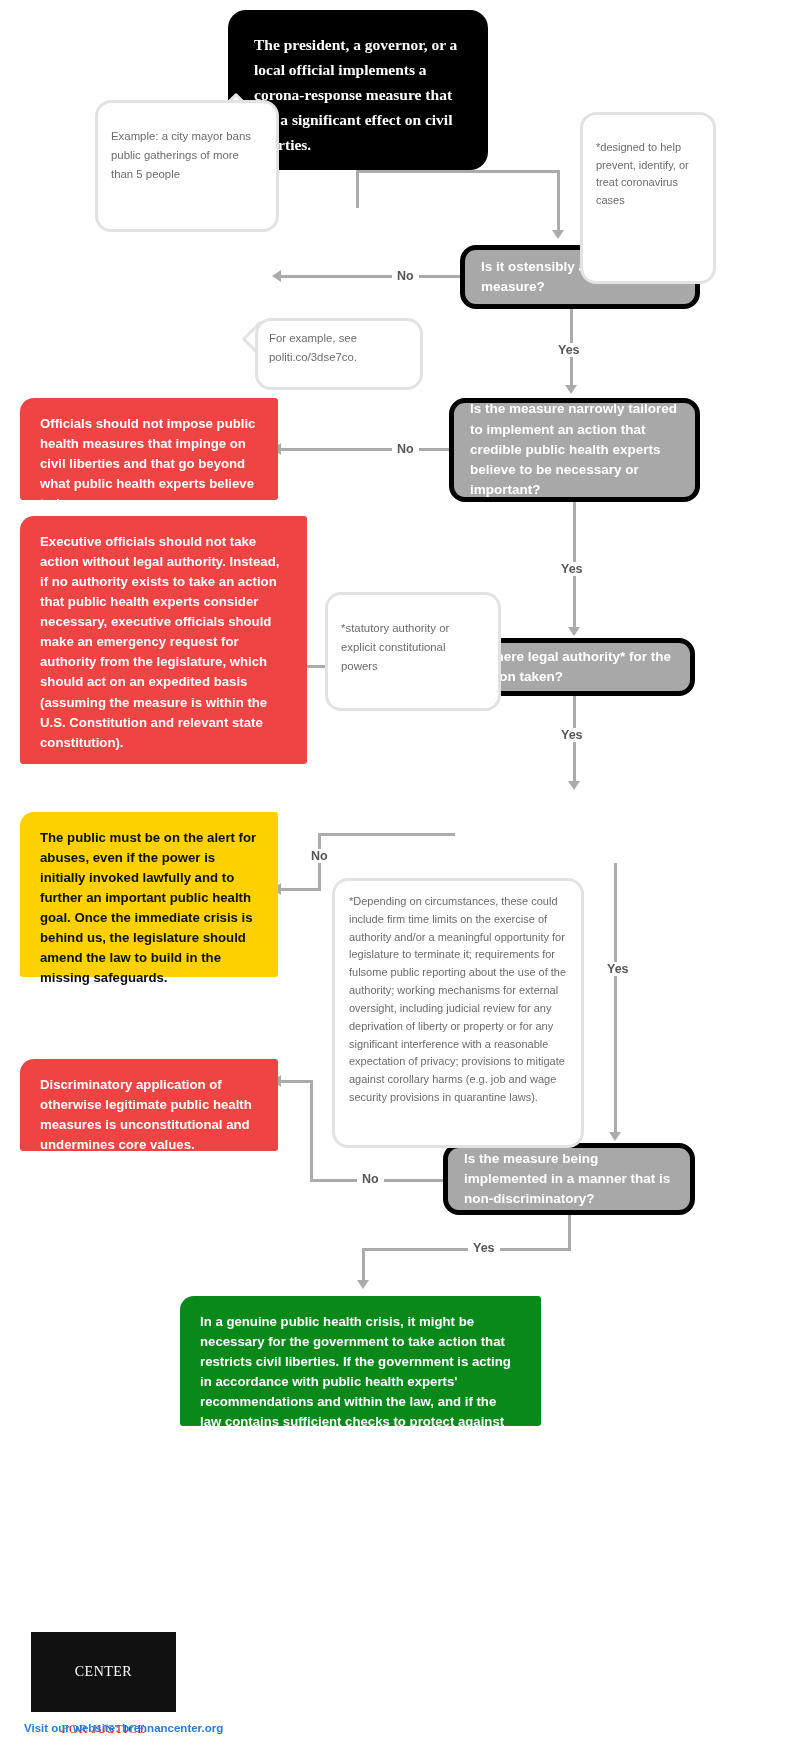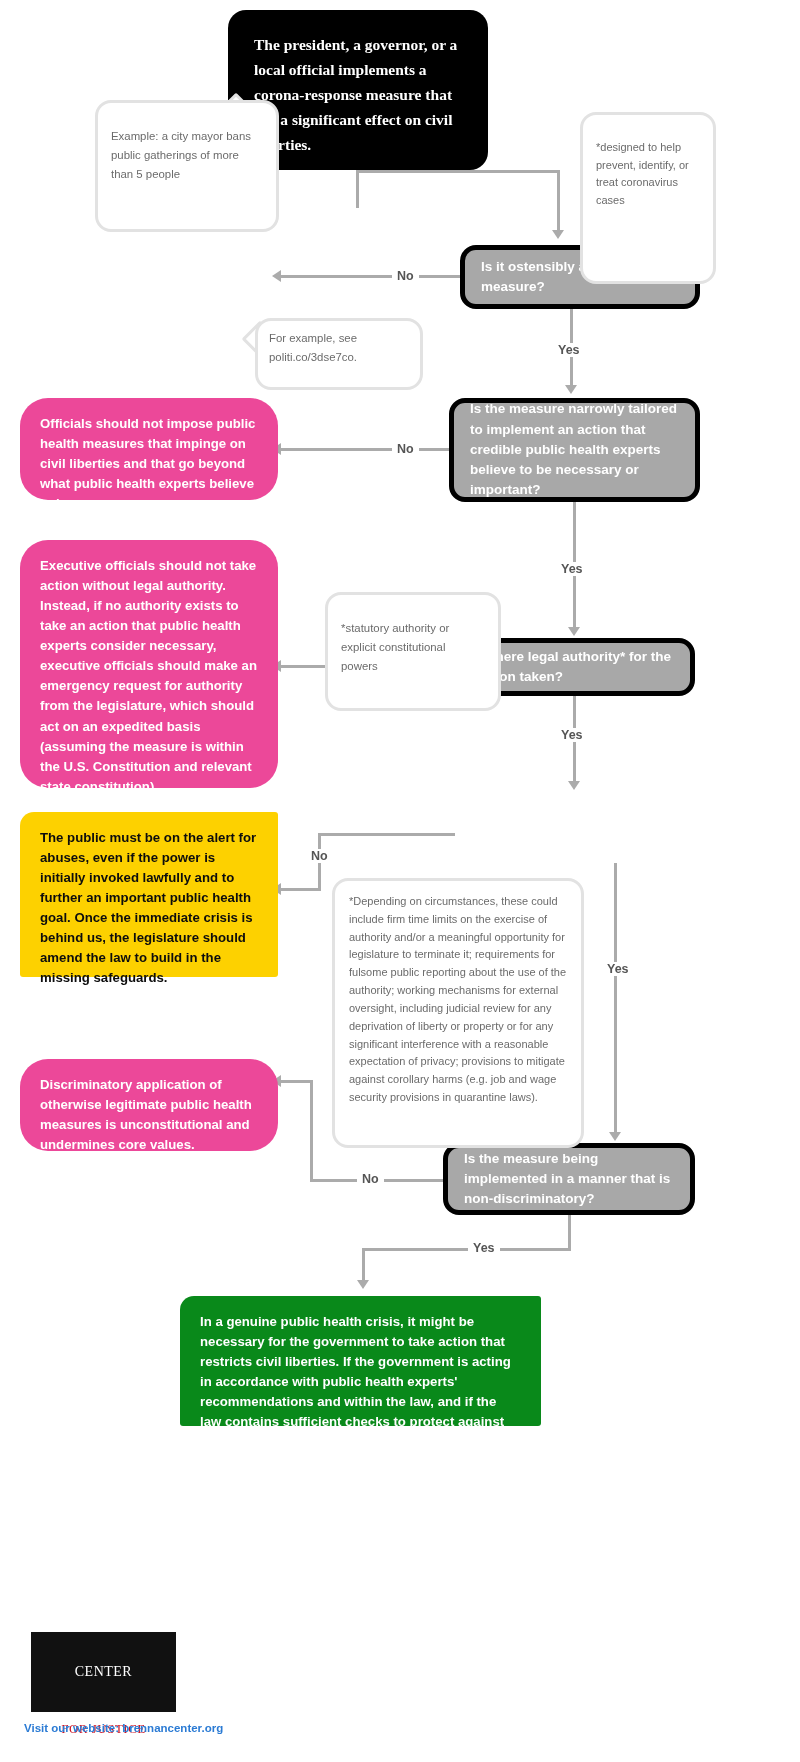--- a/index.html
+++ b/index.html
@@ -57,24 +57,23 @@
     line-height: 1.52;
     padding: 16px 20px;
     border-radius: 3px 3px 3px 3px;
   }
   .outcome.yellow {
     background: #fdd100;
     color: #0d0d0d;
     border-top-left-radius: 14px;
   }
   .outcome.red {
-    background: #ec4899;
+    background: #ef4444;
     color: #ffffff;
     border-top-left-radius: 14px;
-    border-radius: 28px;
   }
   .outcome.green {
     background: #09891a;
     color: #ffffff;
     border-top-left-radius: 14px;
   }
 
   
   .callout {
     background: #ffffff;
@@ -230,21 +229,21 @@
   </div>
 
   <div class="abs decision" style="left:455px; top:638px; width:240px; height:58px;">
     <span>Is there legal authority* for the action taken?</span>
   </div>
 
   <div class="line-h" style="left:280px; top:665px; width:175px;"></div>
   <div class="arrow-left" style="left:272px; top:660px;"></div>
   <div class="edge-label" style="left:392px; top:659px;">No</div>
 
-  <div class="abs outcome red" style="left:20px; top:540px; width:258px; height:248px;">
+  <div class="abs outcome red" style="left:20px; top:516px; width:287px; height:248px;">
     <span>Executive officials should not take action without legal authority. Instead, if no authority exists to take an action that public health experts consider necessary, executive officials should make an emergency request for authority from the legislature, which should act on an expedited basis (assuming the measure is within the U.S. Constitution and relevant state constitution).</span>
   </div>
 
   <div class="line-v" style="left:573px; top:696px; height:88px;"></div>
   <div class="arrow-down" style="left:568px; top:781px;"></div>
   <div class="edge-label" style="left:556px; top:728px;">Yes</div>
 
 
   <div class="line-h" style="left:318px; top:833px; width:137px;"></div>
   <div class="line-v" style="left:318px; top:833px; height:57px;"></div>

